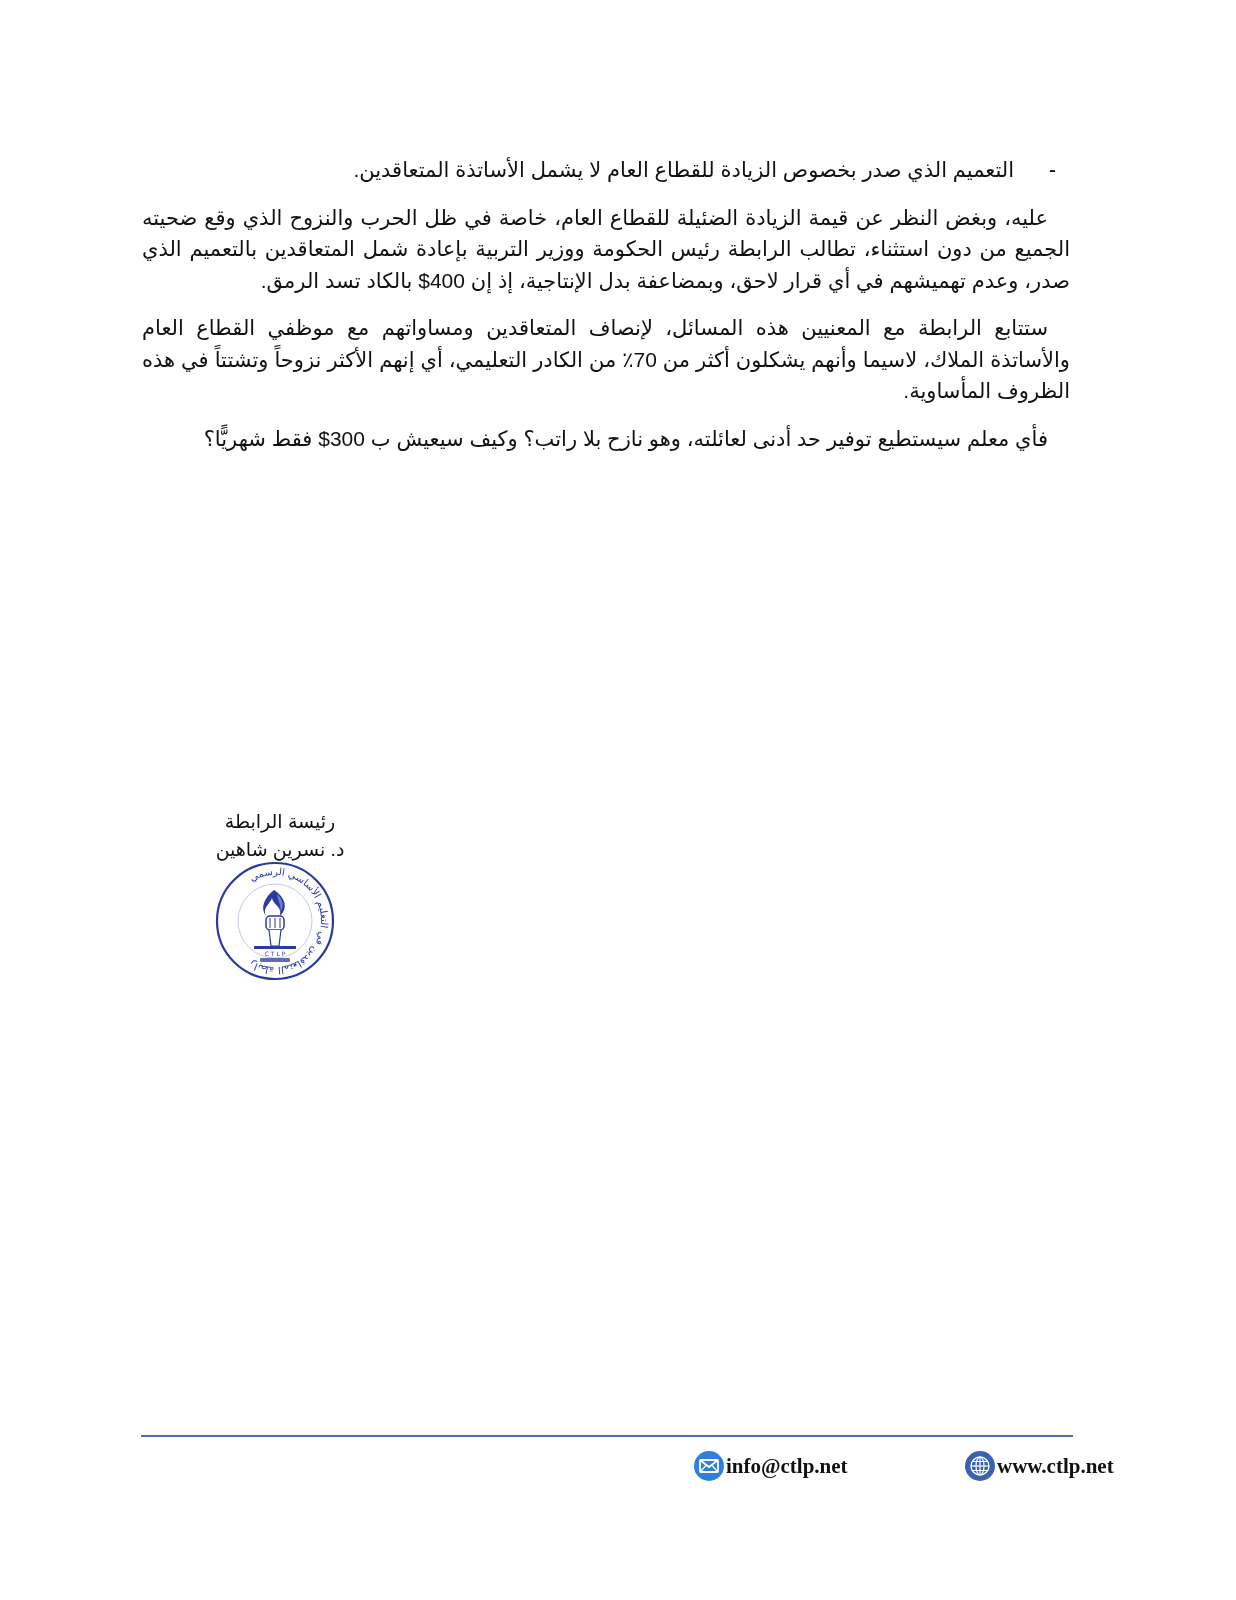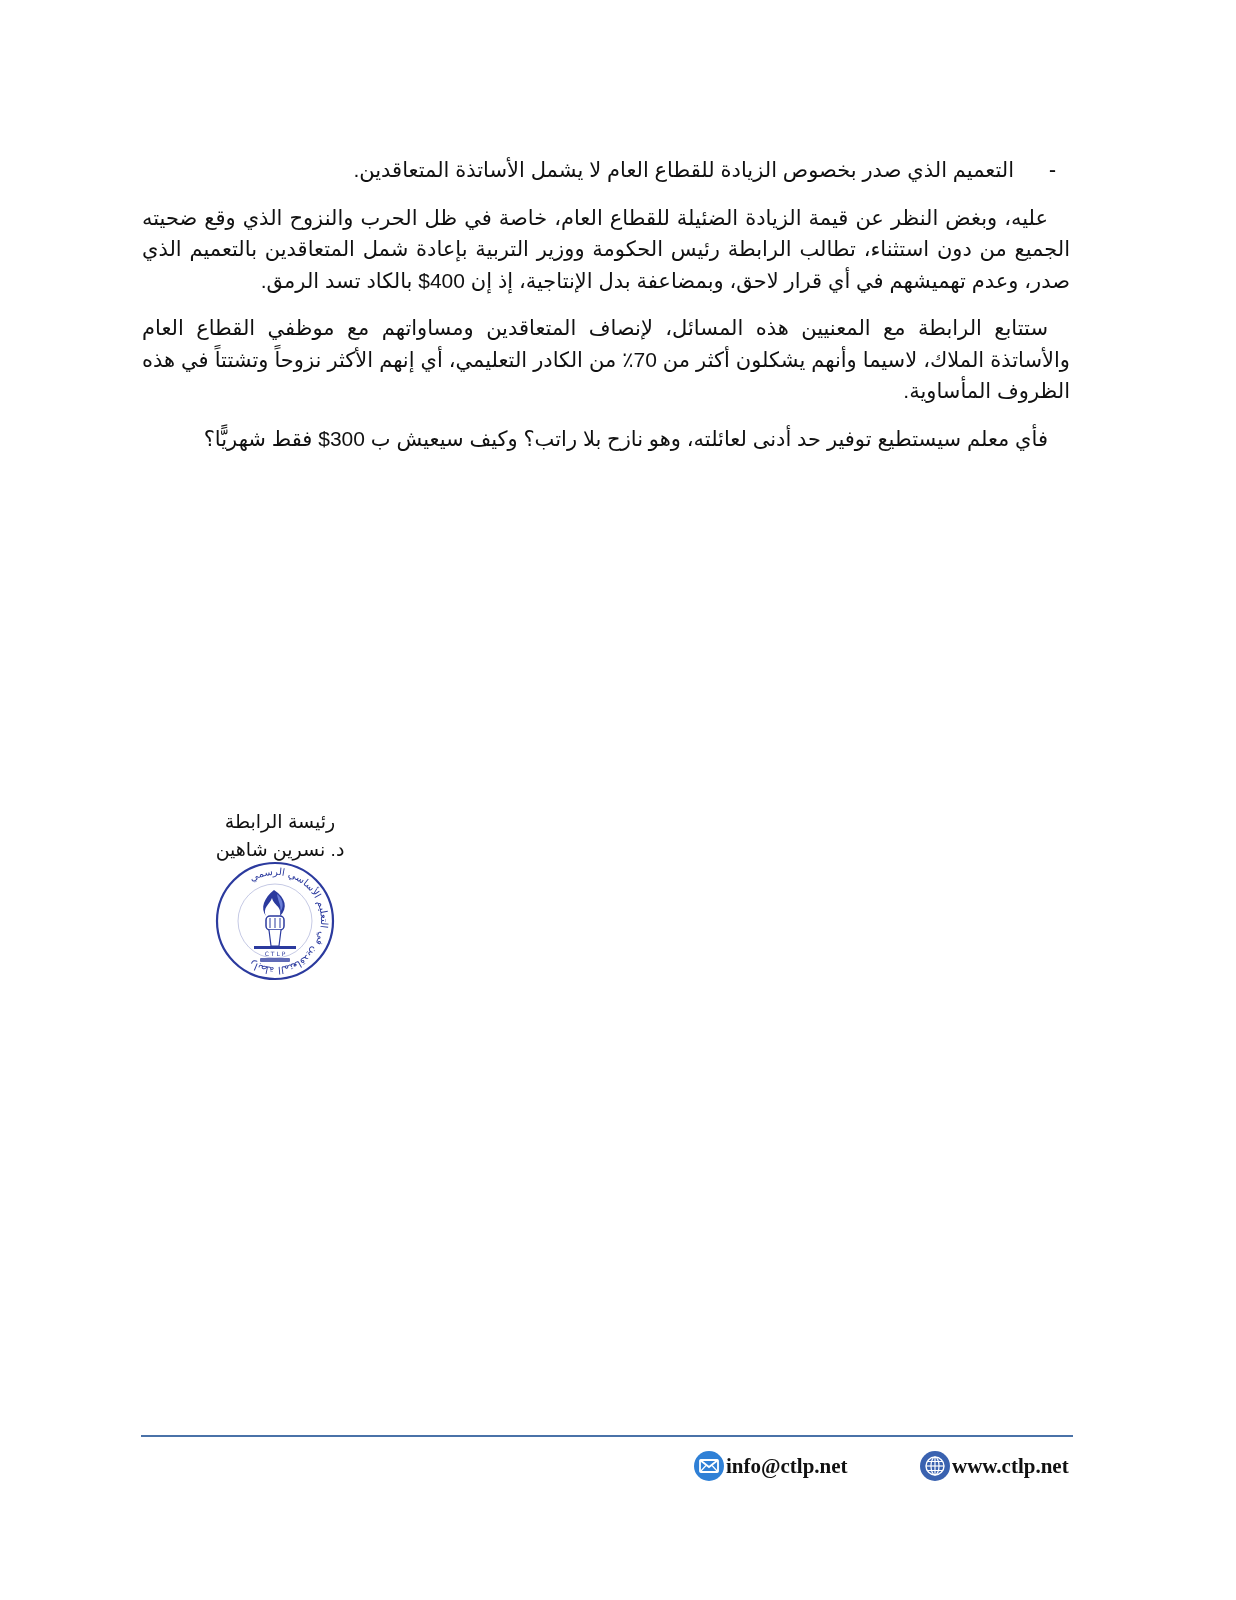--- a/index.html
+++ b/index.html
@@ -76,21 +76,21 @@
       top: 1451px;
       display: flex;
       align-items: center;
       gap: 2px;
       font-family: "Liberation Serif", "DejaVu Serif", serif;
       font-weight: bold;
       font-size: 21px;
       color: #111111;
     }
     .footer-item.email { left: 694px; justify-content: flex-end; }
-    .footer-item.web { left: 920px; }
+    .footer-item.web { left: 965px; }
     .ficon {
       width: 30px;
       height: 30px;
       display: inline-block;
     }
   </style>
 </head>
 <body>
 
 <main class="page-body">

